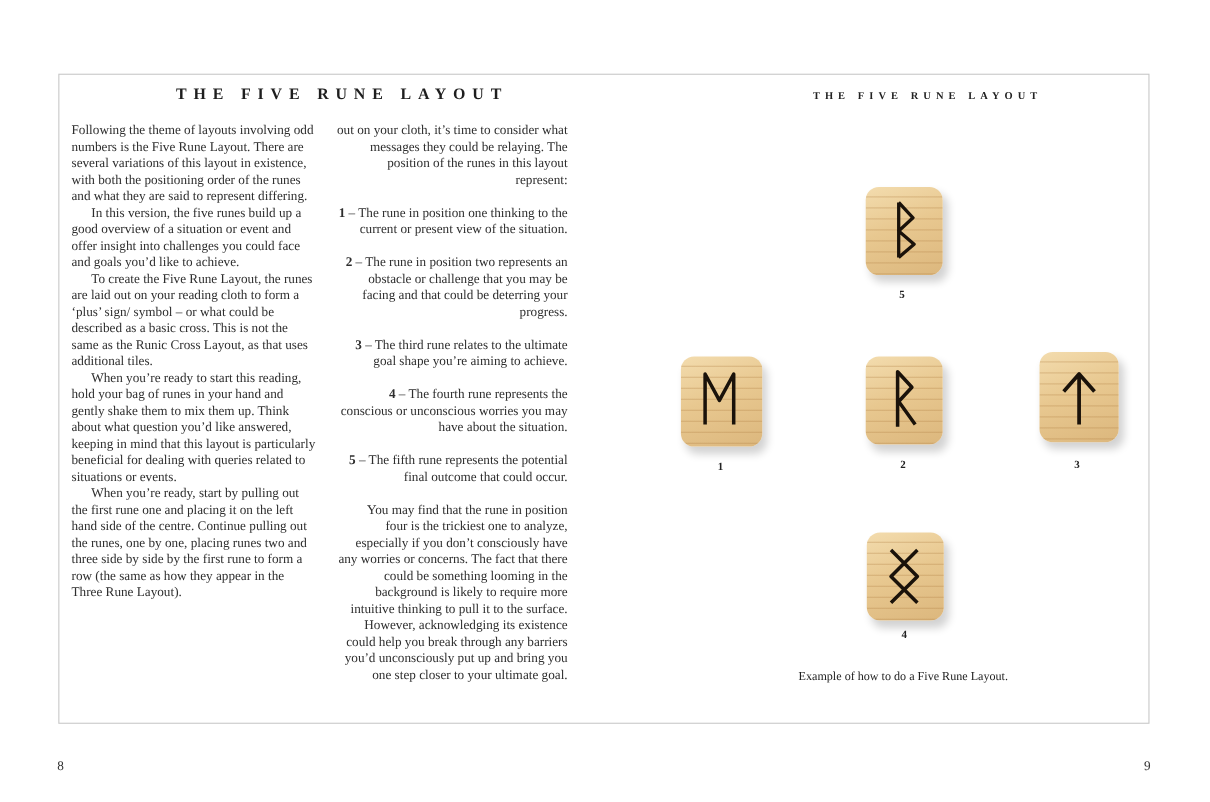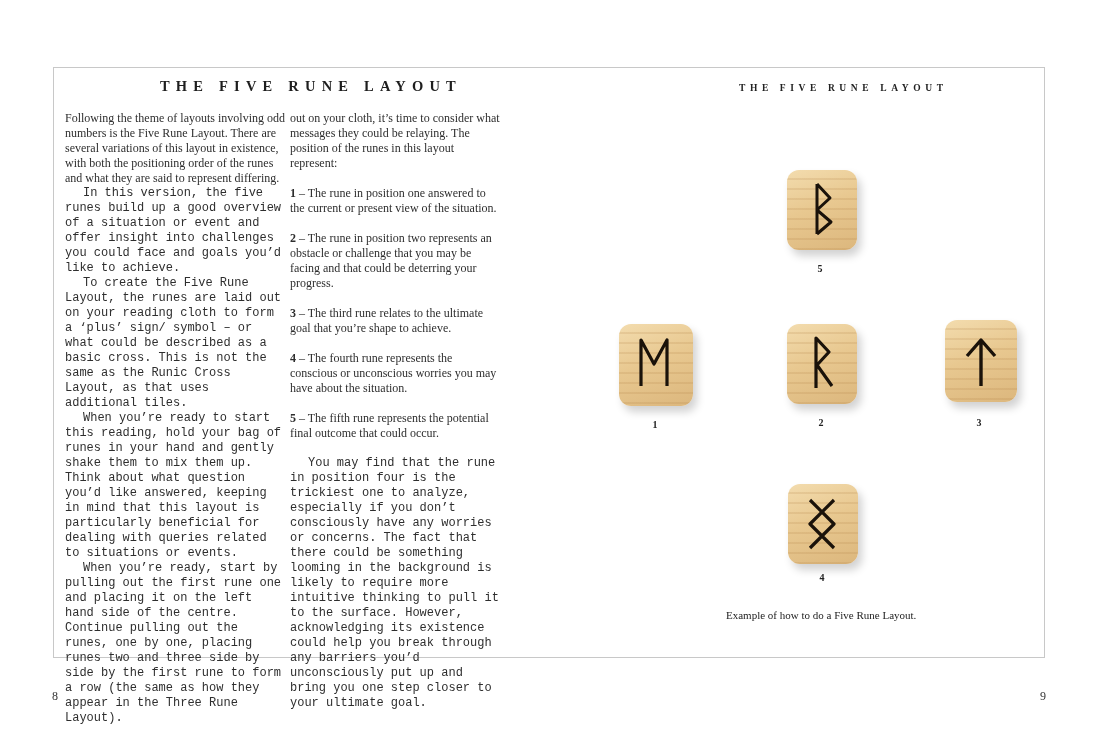--- a/index.html
+++ b/index.html
@@ -4,23 +4,23 @@
   <style>
     html, body { margin: 0; padding: 0; background: #ffffff; }
     body { width: 1100px; height: 729px; position: relative; overflow: hidden;
            font-family: "Liberation Serif", "DejaVu Serif", serif; color: #2a2a2a; }
     .frame { position: absolute; left: 53px; top: 67px; width: 992px; height: 591px;
              border: 1.5px solid #c8c8c8; box-sizing: border-box; }
     .left-title { position: absolute; left: 160px; top: 78px; font-size: 14.5px; font-weight: bold;
                   letter-spacing: 6.2px; color: #1e1e1e; white-space: nowrap; }
     .col { position: absolute; top: 111px; font-size: 12px; line-height: 15px; color: #2e2e2e; }
     .col1 { left: 65px; width: 222px; }
-    .col2 { left: 290px; width: 210px; }
+    .col2 { left: 306px; width: 210px; text-align: right; }
     .col p { margin: 0; }
-    .indent { text-indent: 18px; font-family: Liberation Mono, monospace; }
+    .indent { text-indent: 18px; }
     .gap { height: 15px; }
     .num { font-weight: bold; }
     .right-title { position: absolute; left: 739px; top: 83px; font-size: 9.5px; font-weight: bold;
                    letter-spacing: 4.6px; color: #222; white-space: nowrap; }
     .rune { position: absolute; width: 70px; height: 80px; border-radius: 12px;
             background: linear-gradient(160deg, #f3dcae 0%, #e8c890 45%, #dcb77d 100%);
             box-shadow: 4px 6px 8px rgba(0,0,0,0.18); overflow: hidden; }
     .rune .grain { position: absolute; inset: 0;
             background: repeating-linear-gradient(180deg, rgba(180,130,70,0) 0px, rgba(180,130,70,0) 8px, rgba(175,125,65,0.35) 9px, rgba(180,130,70,0) 10px); }
     .rune svg { position: absolute; left: 0; top: 0; width: 70px; height: 80px; }
@@ -39,25 +39,25 @@
   <p>Following the theme of layouts involving odd numbers is the Five Rune Layout. There are several variations of this layout in existence, with both the positioning order of the runes and what they are said to represent differing.</p>
   <p class="indent">In this version, the five runes build up a good overview of a situation or event and offer insight into challenges you could face and goals you’d like to achieve.</p>
   <p class="indent">To create the Five Rune Layout, the runes are laid out on your reading cloth to form a ‘plus’ sign/ symbol – or what could be described as a basic cross. This is not the same as the Runic Cross Layout, as that uses additional tiles.</p>
   <p class="indent">When you’re ready to start this reading, hold your bag of runes in your hand and gently shake them to mix them up. Think about what question you’d like answered, keeping in mind that this layout is particularly beneficial for dealing with queries related to situations or events.</p>
   <p class="indent">When you’re ready, start by pulling out the first rune one and placing it on the left hand side of the centre. Continue pulling out the runes, one by one, placing runes two and three side by side by the first rune to form a row (the same as how they appear in the Three Rune Layout).</p>
 </div>
 
 <div class="col col2">
   <p>out on your cloth, it’s time to consider what messages they could be relaying. The position of the runes in this layout represent:</p>
   <div class="gap"></div>
-  <p><span class="num">1</span><span> – The rune in position one answered to the current or present view of the situation.</span></p>
+  <p><span class="num">1</span><span> – The rune in position one thinking to the current or present view of the situation.</span></p>
   <div class="gap"></div>
   <p><span class="num">2</span><span> – The rune in position two represents an obstacle or challenge that you may be facing and that could be deterring your progress.</span></p>
   <div class="gap"></div>
-  <p><span class="num">3</span><span> – The third rune relates to the ultimate goal that you’re shape to achieve.</span></p>
+  <p><span class="num">3</span><span> – The third rune relates to the ultimate goal shape you’re aiming to achieve.</span></p>
   <div class="gap"></div>
   <p><span class="num">4</span><span> – The fourth rune represents the conscious or unconscious worries you may have about the situation.</span></p>
   <div class="gap"></div>
   <p><span class="num">5</span><span> – The fifth rune represents the potential final outcome that could occur.</span></p>
   <div class="gap"></div>
   <p class="indent">You may find that the rune in position four is the trickiest one to analyze, especially if you don’t consciously have any worries or concerns. The fact that there could be something looming in the background is likely to require more intuitive thinking to pull it to the surface. However, acknowledging its existence could help you break through any barriers you’d unconsciously put up and bring you one step closer to your ultimate goal.</p>
 </div>
 
 <div class="right-title">THE FIVE RUNE LAYOUT</div>
 

